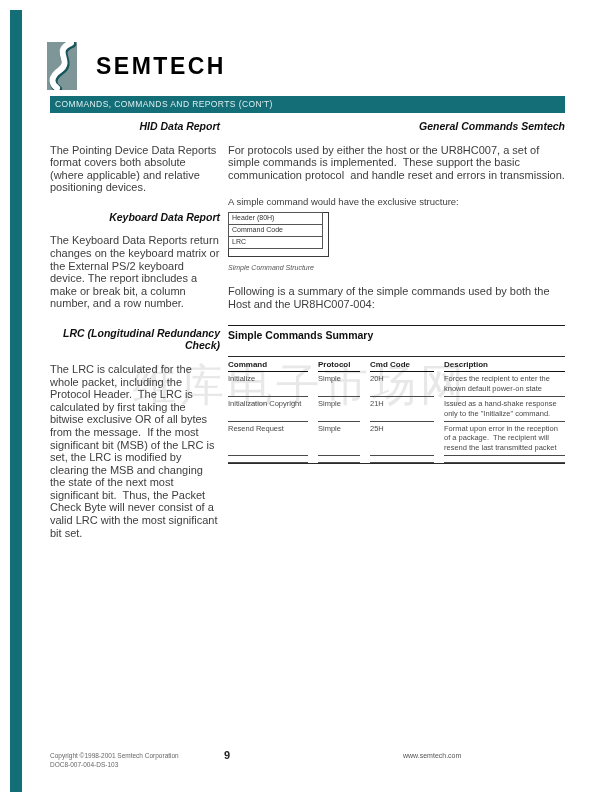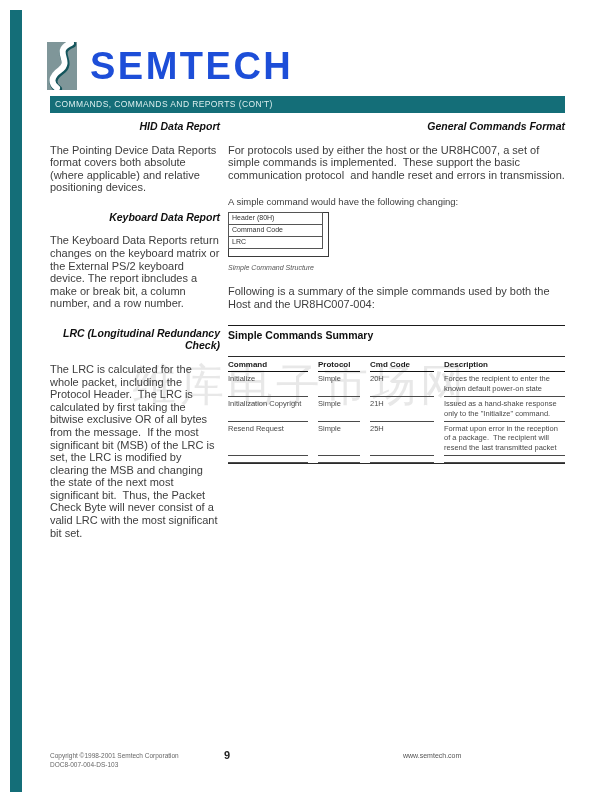--- a/index.html
+++ b/index.html
@@ -7,21 +7,21 @@
     position:relative; width:612px; height:792px; background:#ffffff;
     margin:0 auto; overflow:hidden;
     font-family:"Liberation Sans", sans-serif; color:#3d3d3d;
   }
   .side-bar { position:absolute; left:10px; top:10px; width:12px; height:782px; background:#146e78; }
 
   
   .logo { position:absolute; left:47px; top:42px; height:48px; display:flex; align-items:center; z-index:2; }
   .logo-box { width:30px; height:48px; background:#7f9699; position:relative; flex:0 0 auto; }
   .logo-box svg { position:absolute; left:0; top:0; }
-  .logo-text { font-size:38px; font-weight:bold; color:#1d4ed8; letter-spacing:2.5px; margin-left:13px; line-height:48px; }
+  .logo-text { font-size:23px; font-weight:bold; color:#000000; letter-spacing:2.5px; margin-left:19px; line-height:48px; }
 
   
   .banner {
     position:absolute; left:50px; top:96px; width:515px; height:17px;
     background:#146e78; color:#ddefef; font-size:8.5px; letter-spacing:0.4px;
     line-height:17px; padding-left:5px; box-sizing:border-box; z-index:2;
   }
 
   
   .watermark {
@@ -110,23 +110,23 @@
       <div class="sec-heading">Keyboard Data Report</div>
       <p class="body-text">The Keyboard Data Reports return changes on the keyboard matrix or the External PS/2 keyboard device. The report ibncludes a make or break bit, a column number, and a row number.</p>
     </div>
     <div class="section">
       <div class="sec-heading">LRC (Longitudinal Redundancy Check)</div>
       <p class="body-text">The LRC is calculated for the whole packet, including the Protocol Header.  The LRC is calculated by first taking the bitwise exclusive OR of all bytes from the message.  If the most significant bit (MSB) of the LRC is set, the LRC is modified by clearing the MSB and changing the state of the next most significant bit.  Thus, the Packet Check Byte will never consist of a valid LRC with the most significant bit set.</p>
     </div>
   </div>
 
   <div class="col-right">
-    <div class="sec-heading">General Commands Format</div>
+    <div class="sec-heading">General Commands Semtech</div>
     <p class="body-text">For protocols used by either the host or the UR8HC007, a set of simple commands is implemented.  These support the basic communication protocol  and handle reset and errors in transmission.</p>
-    <p class="lead-line">A simple command would have the following changing:</p>
+    <p class="lead-line">A simple command would have the exclusive structure:</p>
 
     <div class="cmd-box">
       <div class="cmd-cell first">Header (80H)</div>
       <div class="cmd-cell">Command Code</div>
       <div class="cmd-cell">LRC</div>
     </div>
     <div class="caption">Simple Command Structure</div>
 
     <p class="body-text">Following is a summary of the simple commands used by both the Host and the UR8HC007-004:</p>
 

